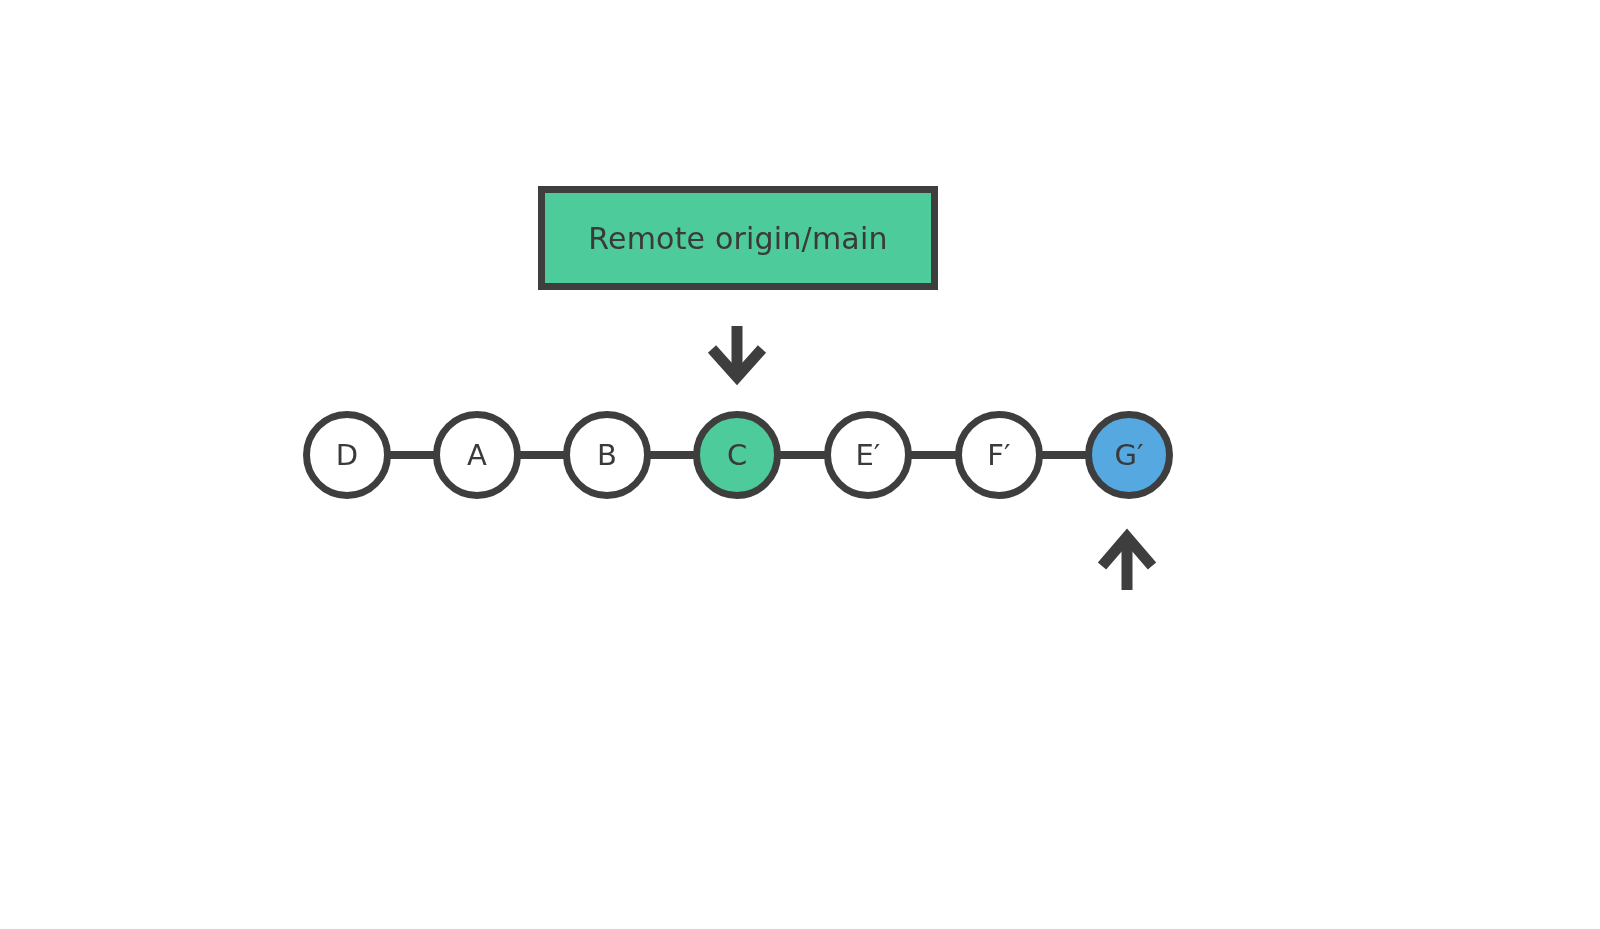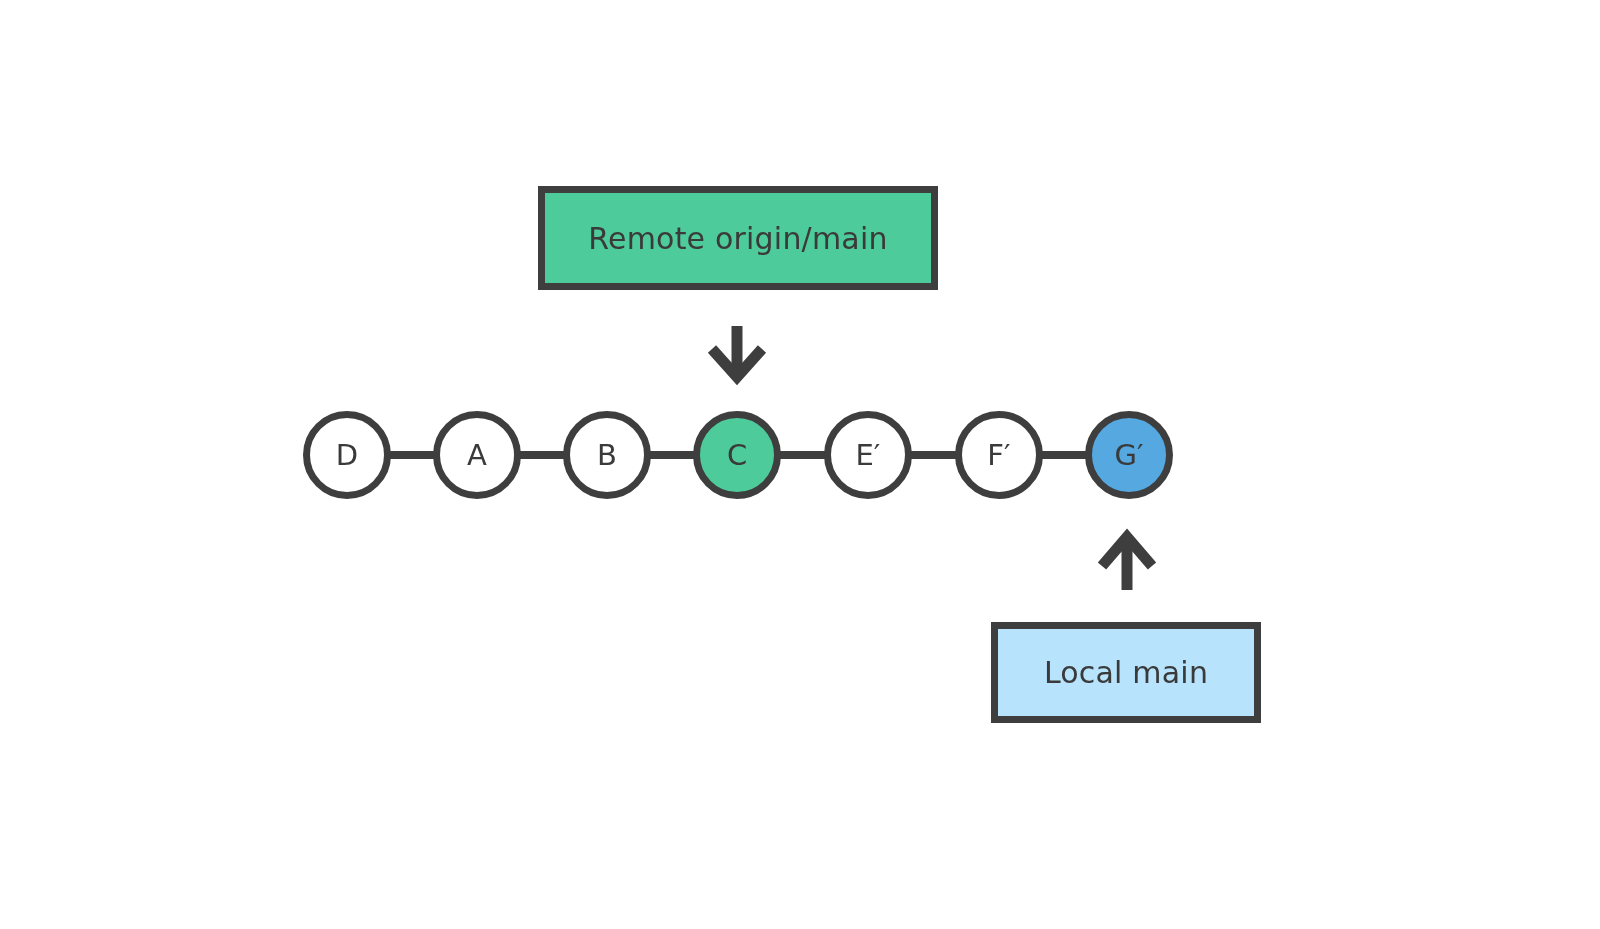--- a/index.html
+++ b/index.html
@@ -99,23 +99,20 @@
 
   <svg class="arrow-svg" width="1600" height="929">
     <line x1="1127" y1="590" x2="1127" y2="540" stroke="#3e3e3e" stroke-width="11"></line>
     <polyline points="1102,566 1127,537 1152,566" fill="none" stroke="#3e3e3e" stroke-width="11" stroke-linecap="butt" stroke-linejoin="miter"></polyline>
   </svg>
 
   <div class="label-box" id="remote-box" style="background: rgb(78, 203, 154);">
     <span>Remote origin/main</span>
   </div>
 
-  <div class="label-box" id="local-box" style="background: rgb(183, 227, 253);">
-    <span>Local main</span>
-  </div>
 
   <div class="commit-node" id="node-0" style="left: 303px; top: 411px;">
     <span class="node-label">D</span>
   </div>
   <div class="commit-node" id="node-1" style="left: 433px; top: 411px;">
     <span class="node-label">A</span>
   </div>
   <div class="commit-node" id="node-2" style="left: 563px; top: 411px;">
     <span class="node-label">B</span>
   </div>

